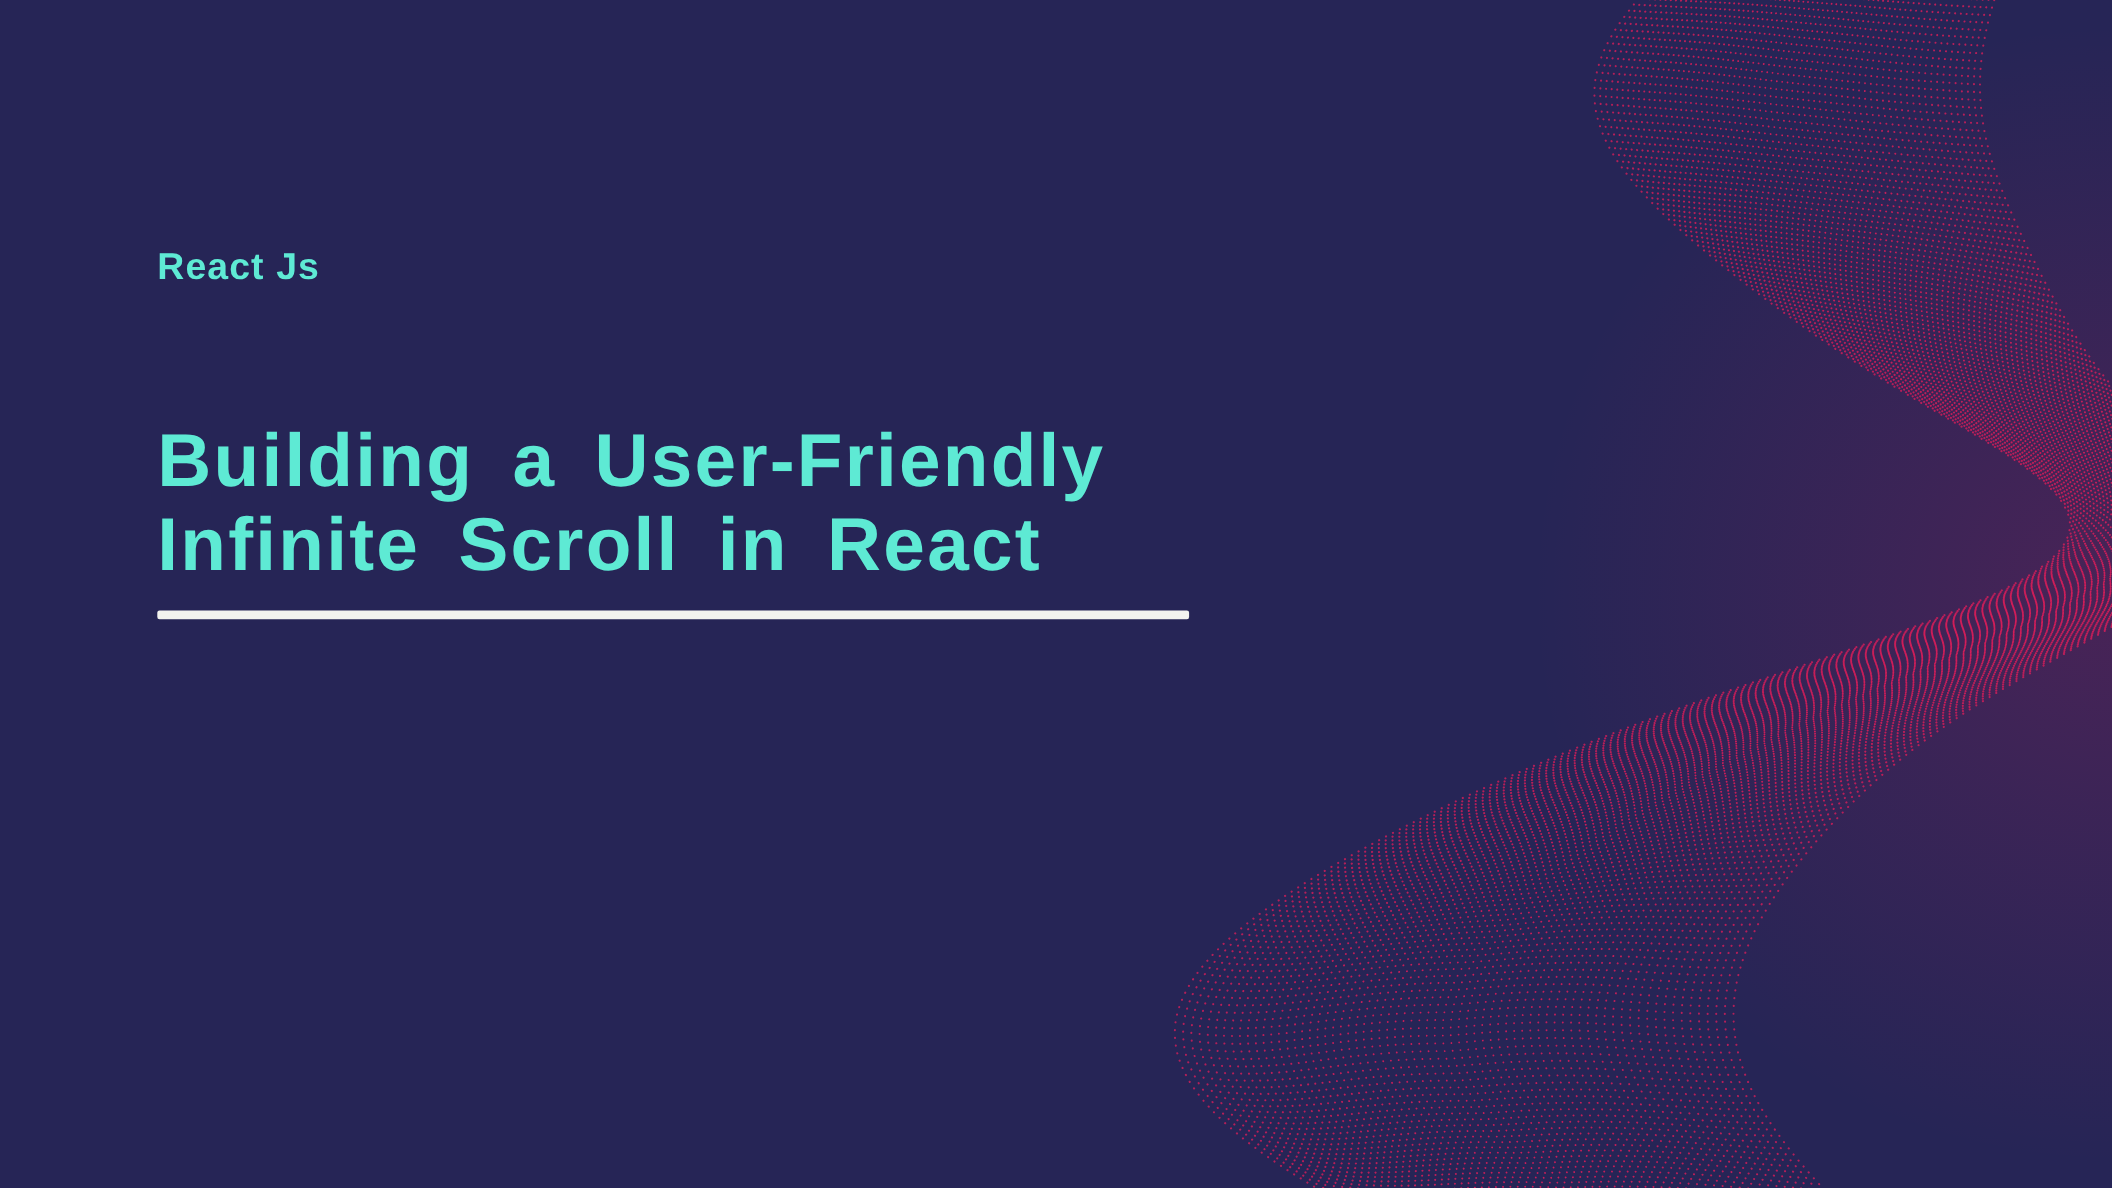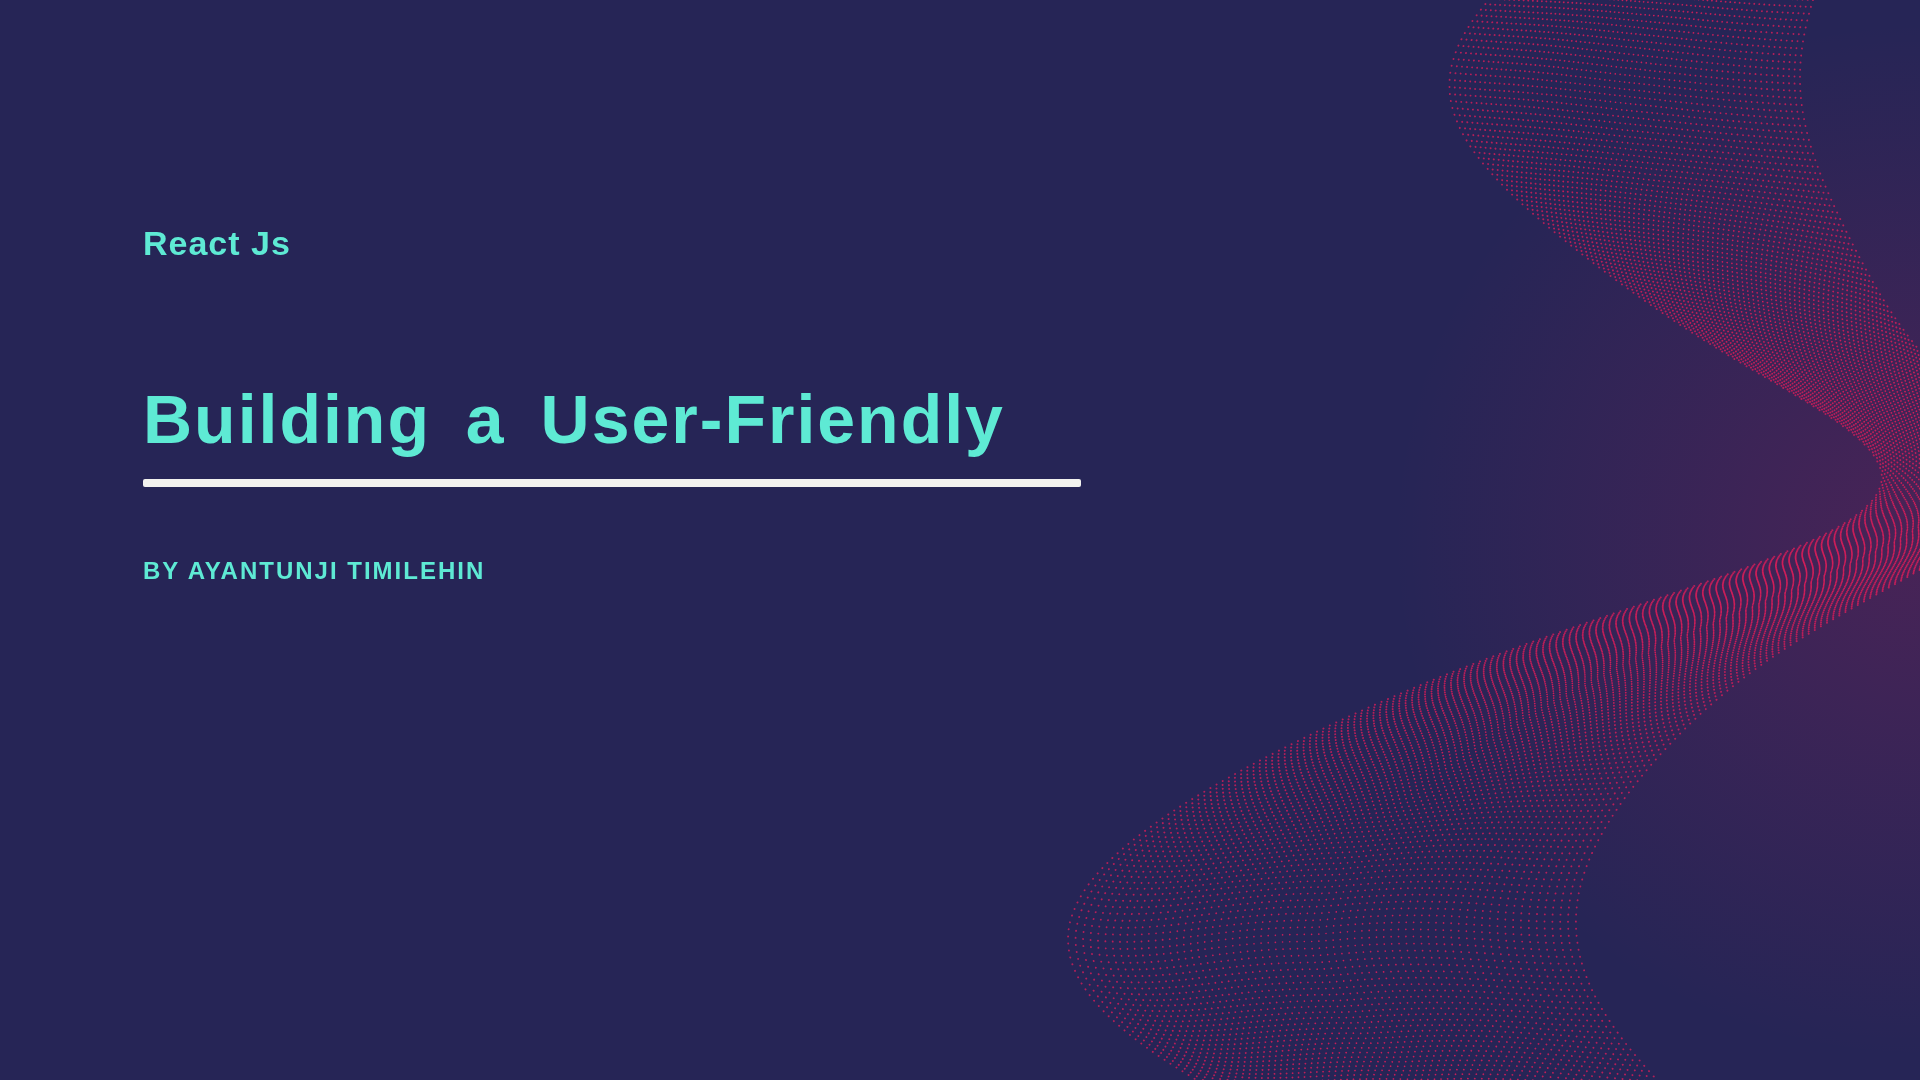--- a/index.html
+++ b/index.html
@@ -286,18 +286,18 @@
       </g>
       <g>
         <path d="M1014.8 -60.0 L1011.3 -51.1 L1007.8 -42.2 L1004.4 -33.2 L1001.1 -24.3 L998.0 -15.4 L995.0 -6.5 L992.2 2.4 L989.6 11.4 L987.3 20.3 L985.3 29.2 L983.5 38.1 L982.1 47.1 L981.1 56.0 L980.3 64.9 L980.0 73.8 L980.0 82.7 L980.4 91.7 L981.2 100.6 L982.3 109.5 L983.9 118.4 L985.7 127.3 L987.9 136.3 L990.4 145.2 L993.2 154.1 L996.3 163.0 L999.6 171.9 L1003.1 180.9 L1006.9 189.8 L1010.8 198.7 L1014.8 207.6 L1019.0 216.5 L1023.3 225.5 L1027.7 234.4 L1032.2 243.3 L1036.8 252.2 L1041.5 261.2 L1046.3 270.1 L1051.2 279.0 L1056.3 287.9 L1061.6 296.8 L1067.1 305.8 L1072.9 314.7 L1079.0 323.6 L1085.4 332.5 L1092.2 341.4 L1099.3 350.4 L1106.8 359.3 L1114.6 368.2 L1122.7 377.1 L1131.0 386.0 L1139.4 395.0 L1147.7 403.9 L1155.8 412.8 L1163.5 421.7 L1170.7 430.6 L1177.0 439.6 L1182.3 448.5 L1186.3 457.4 L1189.0 466.3 L1190.1 475.3 L1189.6 484.2 L1187.2 493.1 L1183.0 502.0 L1177.0 510.9 L1169.3 519.9 L1159.9 528.8 L1148.9 537.7 L1136.6 546.6 L1123.2 555.5 L1108.8 564.5 L1093.7 573.4 L1078.2 582.3 L1062.3 591.2 L1046.4 600.1 L1030.6 609.1 L1015.1 618.0 L999.9 626.9 L985.2 635.8 L971.0 644.7 L957.4 653.7 L944.4 662.6 L932.0 671.5 L920.2 680.4 L908.9 689.4 L898.2 698.3 L887.9 707.2 L878.1 716.1 L868.7 725.0 L859.7 734.0 L851.1 742.9 L842.7 751.8 L834.7 760.7 L827.1 769.6 L819.7 778.6 L812.7 787.5 L805.9 796.4 L799.6 805.3 L793.6 814.2 L787.9 823.2 L782.7 832.1 L777.8 841.0 L773.4 849.9 L769.5 858.8 L766.0 867.8 L763.0 876.7 L760.5 885.6 L758.5 894.5 L757.1 903.5 L756.2 912.4 L755.9 921.3 L756.1 930.2 L756.9 939.1 L758.2 948.1 L760.1 957.0 L762.6 965.9 L765.6 974.8 L769.2 983.7 L773.2 992.7 L777.8 1001.6 L782.9 1010.5 L788.5 1019.4 L794.5 1028.3 L801.0 1037.3 L807.8 1046.2 L815.1 1055.1 L822.6 1064.0 L830.5 1072.9 L838.7 1081.9 L847.1 1090.8 L855.7 1099.7 L864.6 1108.6 L873.5 1117.6 L882.6 1126.5 L891.7 1135.4 L900.9 1144.3 L910.1 1153.2 L919.3 1162.2 L928.4 1171.1 L937.5 1180.0 " fill="none" stroke="#e81d5a" stroke-width="1.90" stroke-linecap="round" stroke-dasharray="0.1 7" opacity="0.72"></path>
       </g>
     </svg>
 
   <div class="content">
     <div class="category">React Js</div>
     <div class="title">
       <div>Building a User-Friendly</div>
+      <div>Infinite Scroll in React</div>
     </div>
     <div class="rule"></div>
-    <div class="byline">BY AYANTUNJI TIMILEHIN</div>
   </div>
 
 </div>
 
 </body></html>

